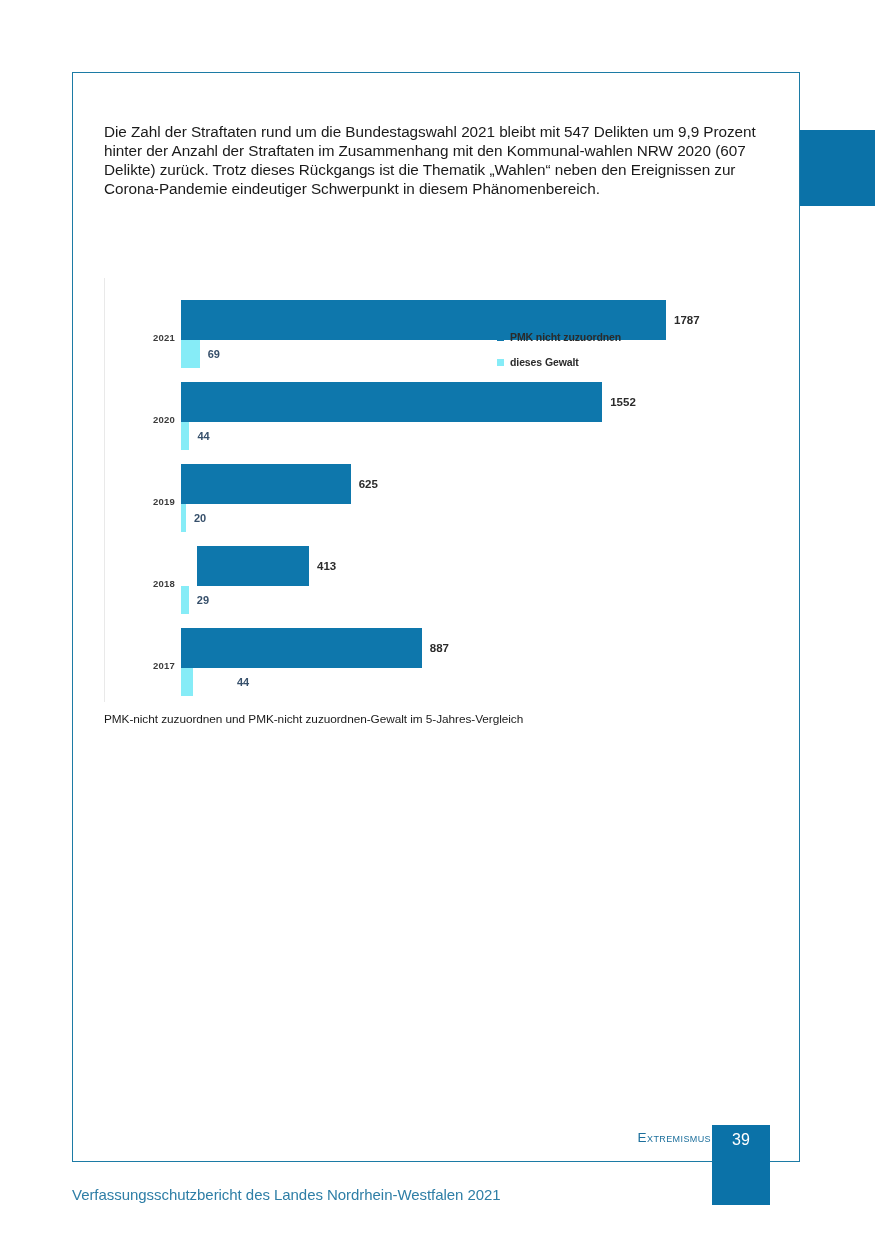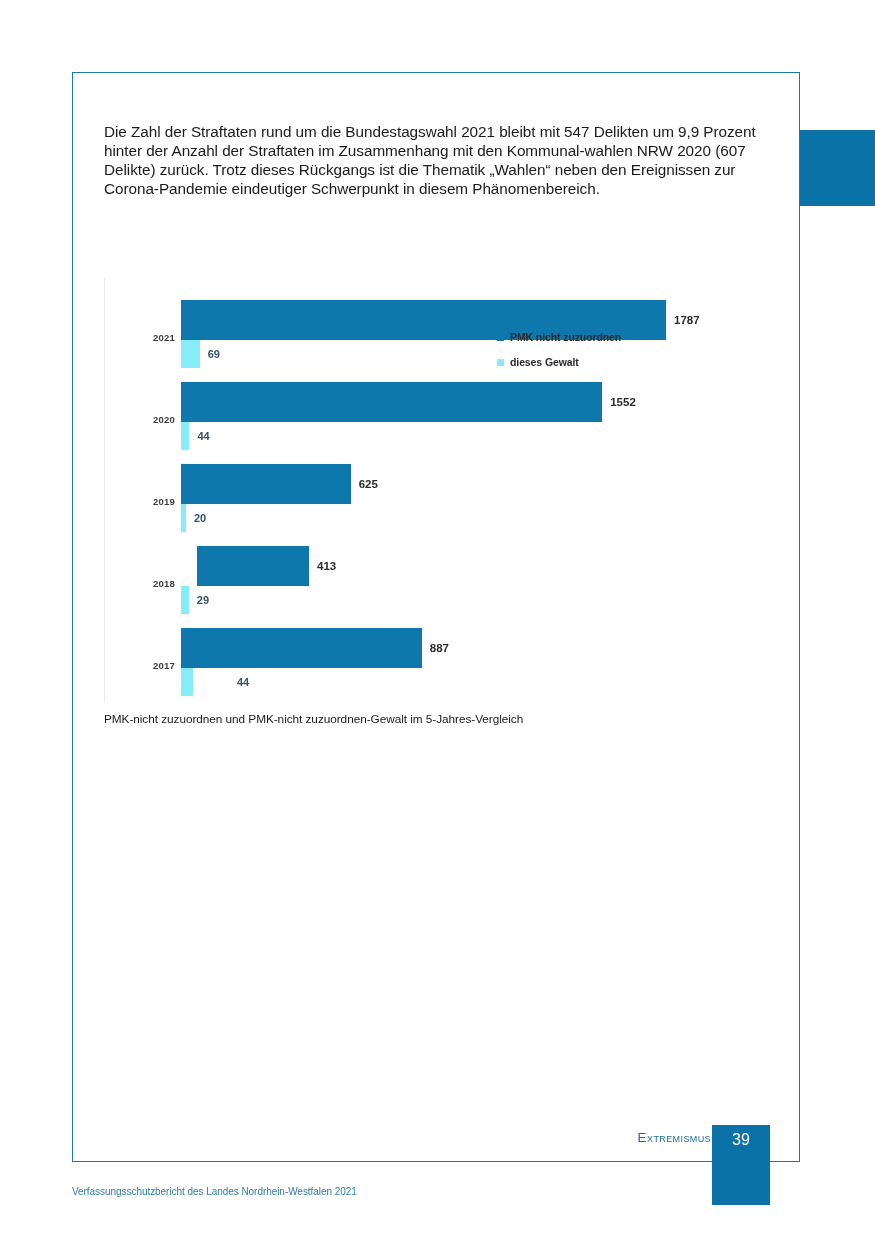--- a/index.html
+++ b/index.html
@@ -185,21 +185,21 @@
     text-align: center;
     font-size: 16px;
     color: #ffffff;
   }
 
   
   .publication-line {
     position: absolute;
     left: 72px;
     top: 1186px;
-    font-size: 10px;
+    font-size: 15px;
     color: #2e7ea6;
     letter-spacing: -0.05px;
   }
 </style>
 </head>
 <body>
 
 <div class="page-frame"></div>
 
 <div class="edge-tab"></div>

